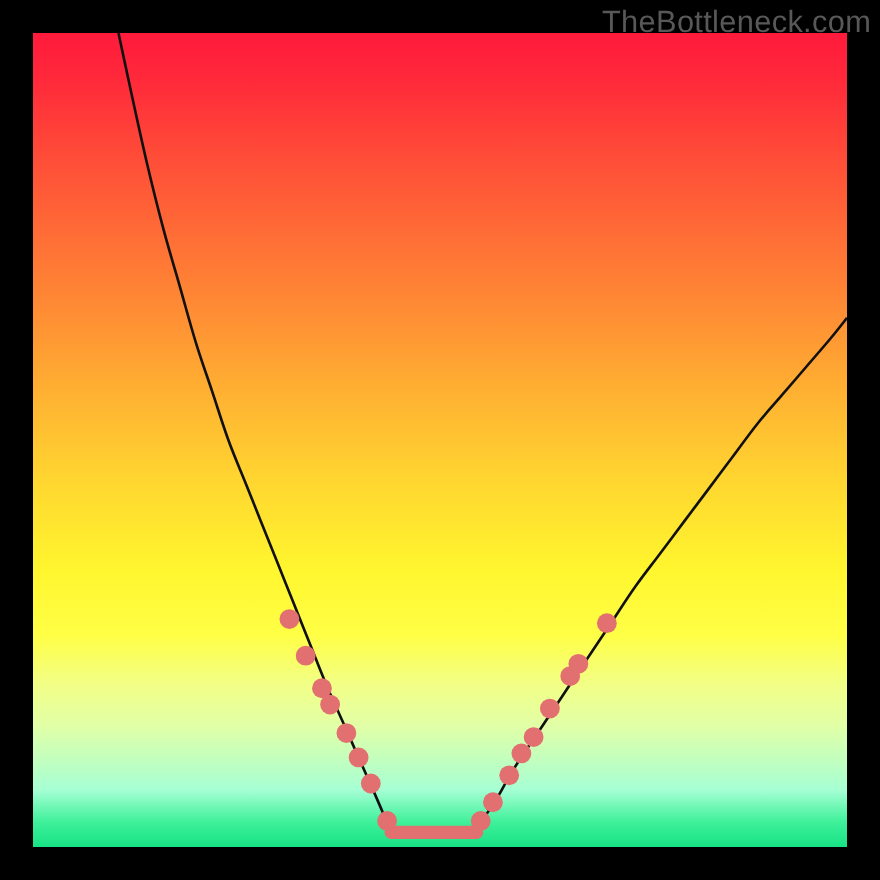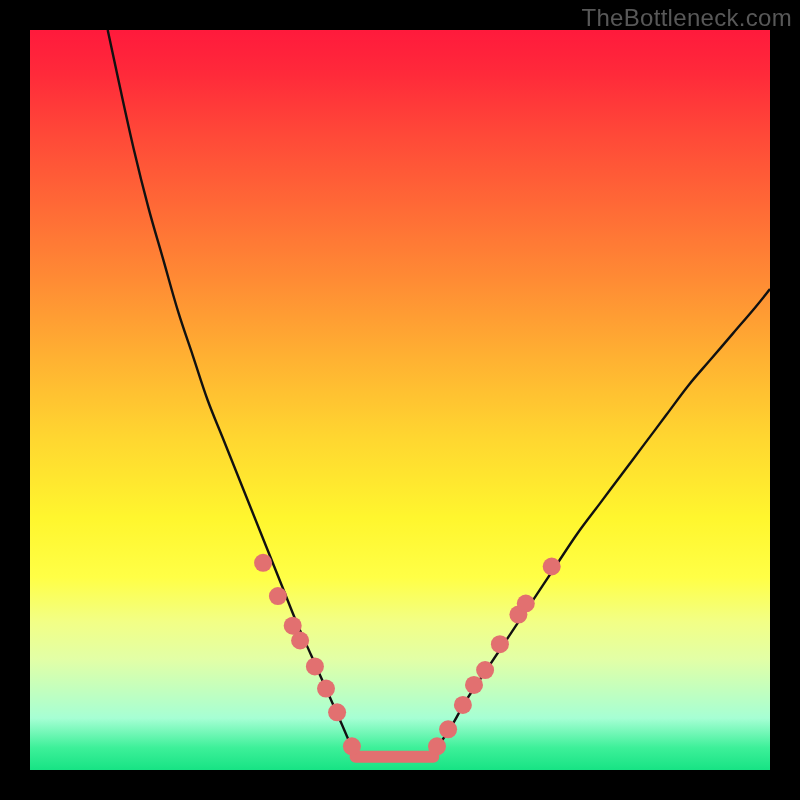--- a/index.html
+++ b/index.html
@@ -31,21 +31,21 @@
       #a6ffd4 93%,
       #3df099 97%,
       #17e384 100%
     );
   }
   .watermark {
     position: absolute;
     top: 4px;
     right: 8px;
     font-family: Arial, Helvetica, sans-serif;
-    font-size: 24px;
+    font-size: 28px;
     font-weight: 500;
     color: #585858;
     letter-spacing: 0.3px;
   }
   .plot {
     position: absolute;
     left: 0;
     top: 0;
     width: 740px;
     height: 740px;

